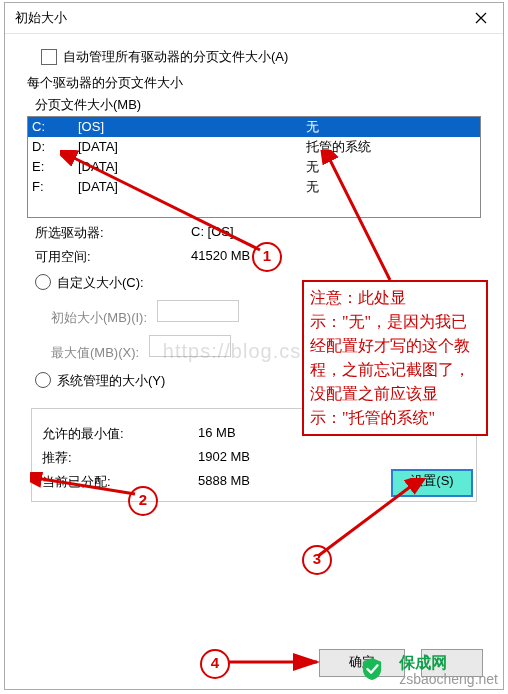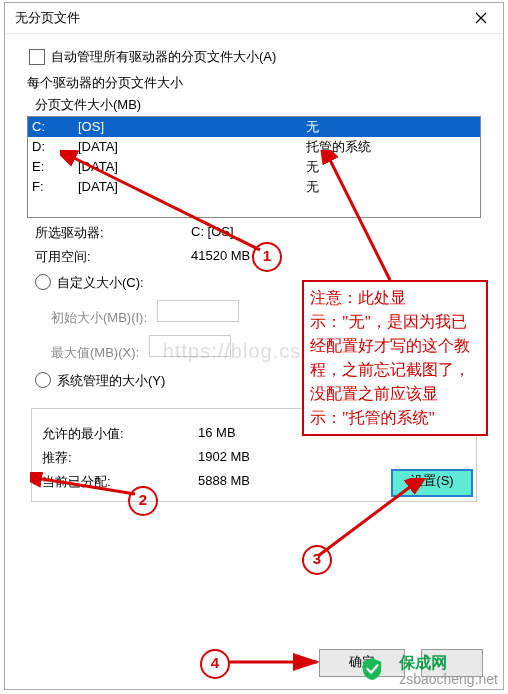--- a/index.html
+++ b/index.html
@@ -3,21 +3,21 @@
 <meta charset="utf-8">
 <style>
   html,body{margin:0;padding:0;font-family:"Microsoft YaHei","Segoe UI",sans-serif;font-size:13px;color:#000;background:#fff}
   body{width:508px;height:694px;position:relative;overflow:hidden}
   .win{position:absolute;left:4px;top:2px;right:4px;bottom:4px;border:1px solid #aaa;background:#fff}
   .titlebar{display:flex;align-items:center;height:30px;border-bottom:1px solid #e5e5e5}
   .title{padding-left:10px;font-size:13px}
   .closebtn{margin-left:auto;width:44px;height:30px;display:flex;align-items:center;justify-content:center}
   .closebtn svg{width:12px;height:12px}
   .content{padding:14px 18px 0 18px}
-  .auto-row{display:flex;align-items:center;margin-bottom:8px;margin-left:6px}
+  .auto-row{display:flex;align-items:center;margin-bottom:8px;margin-left:18px}
   .chk{width:14px;height:14px;border:1px solid #666;margin-right:6px;background:#fff}
   .group-title{margin:8px 0 4px 4px}
   .cols{display:flex;padding:0 8px 2px 12px}
   .cols .c1{flex:0 0 250px}
   .listbox{border:1px solid #888;margin:0 4px;height:100px;overflow:hidden;background:#fff}
   .lrow{display:flex;height:20px;line-height:20px;font-size:13px}
   .lrow .d{width:46px;padding-left:4px}
   .lrow .v{width:228px}
   .lrow .p{flex:1}
   .lrow.sel{background:#0a63c6;color:#fff}
@@ -41,21 +41,21 @@
   .wm{position:absolute;left:50%;top:340px;transform:translateX(-50%);font-size:20px;color:rgba(120,120,120,.25);letter-spacing:1px;pointer-events:none}
   .brand{position:absolute;right:10px;bottom:10px;display:flex;align-items:center;gap:16px;font-size:16px;color:#11a04a;z-index:6}
   .brand .domain{font-size:14px;color:#999;display:block;line-height:10px}
   .shield{width:22px;height:24px}
 </style>
 </head>
 <body>
 
 <div class="win">
   <div class="titlebar">
-    <span class="title">无分页文件</span>
+    <span class="title">初始大小</span>
     <div class="closebtn">
       <svg viewBox="0 0 12 12">
           <path d="M1 1 L11 11 M11 1 L1 11" stroke="#000" stroke-width="1.2"></path>
         </svg>
     </div>
   </div>
 
   <div class="content">
     <div class="auto-row">
       <span class="chk"></span>

